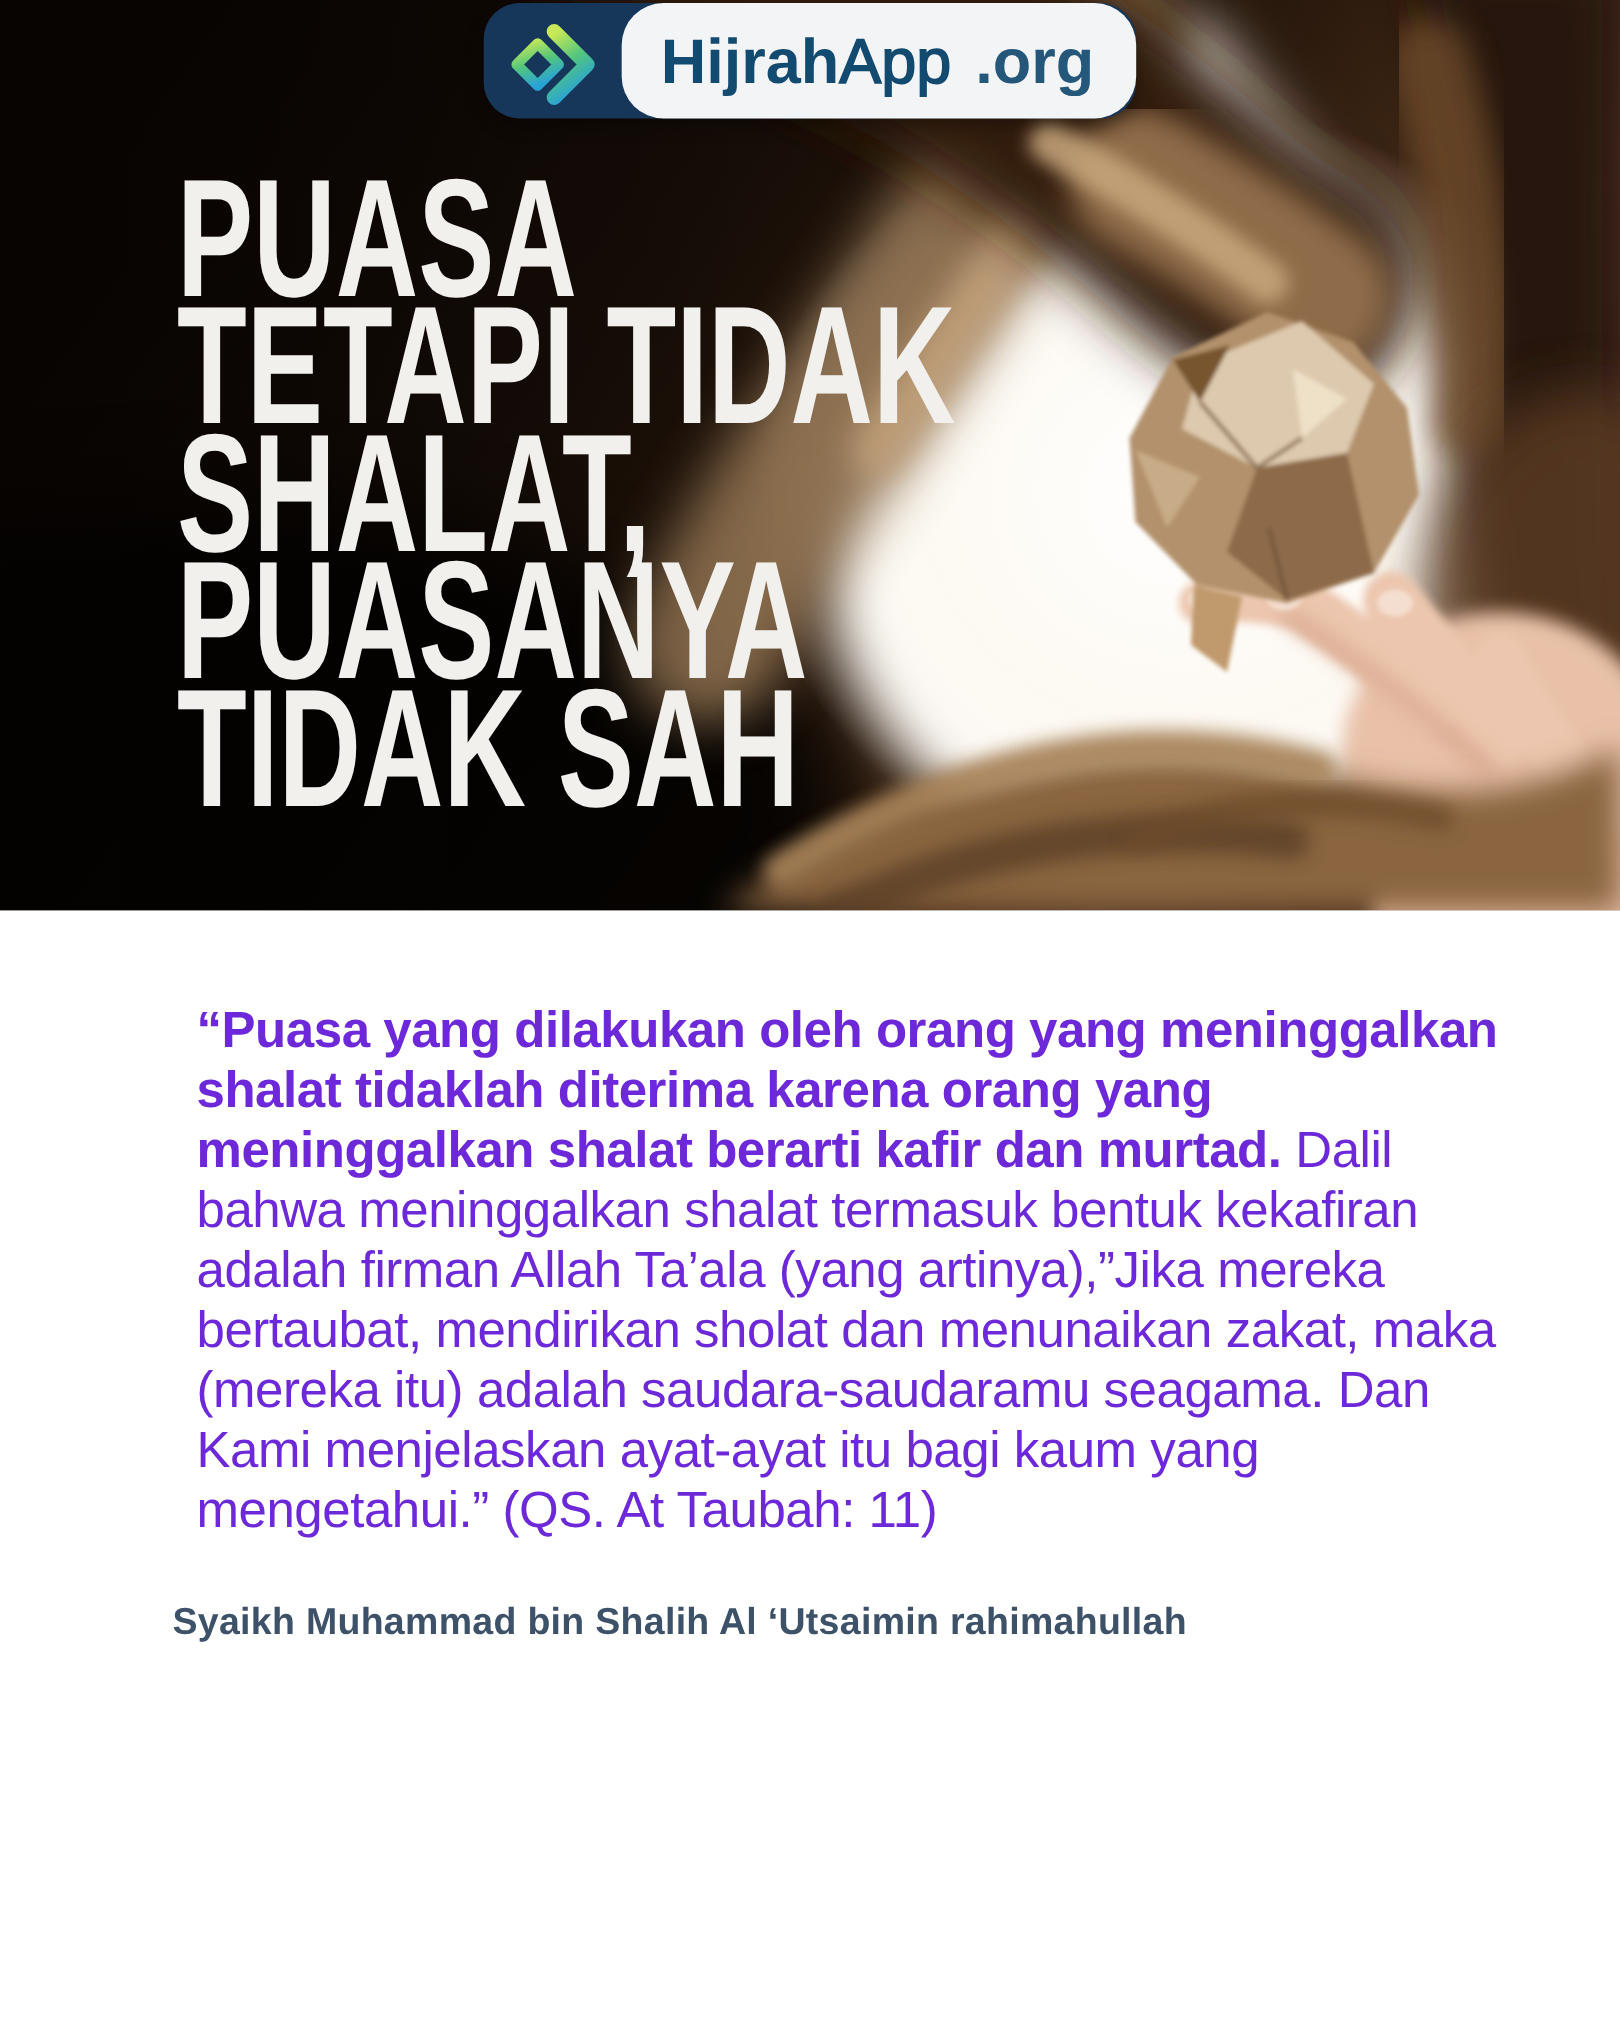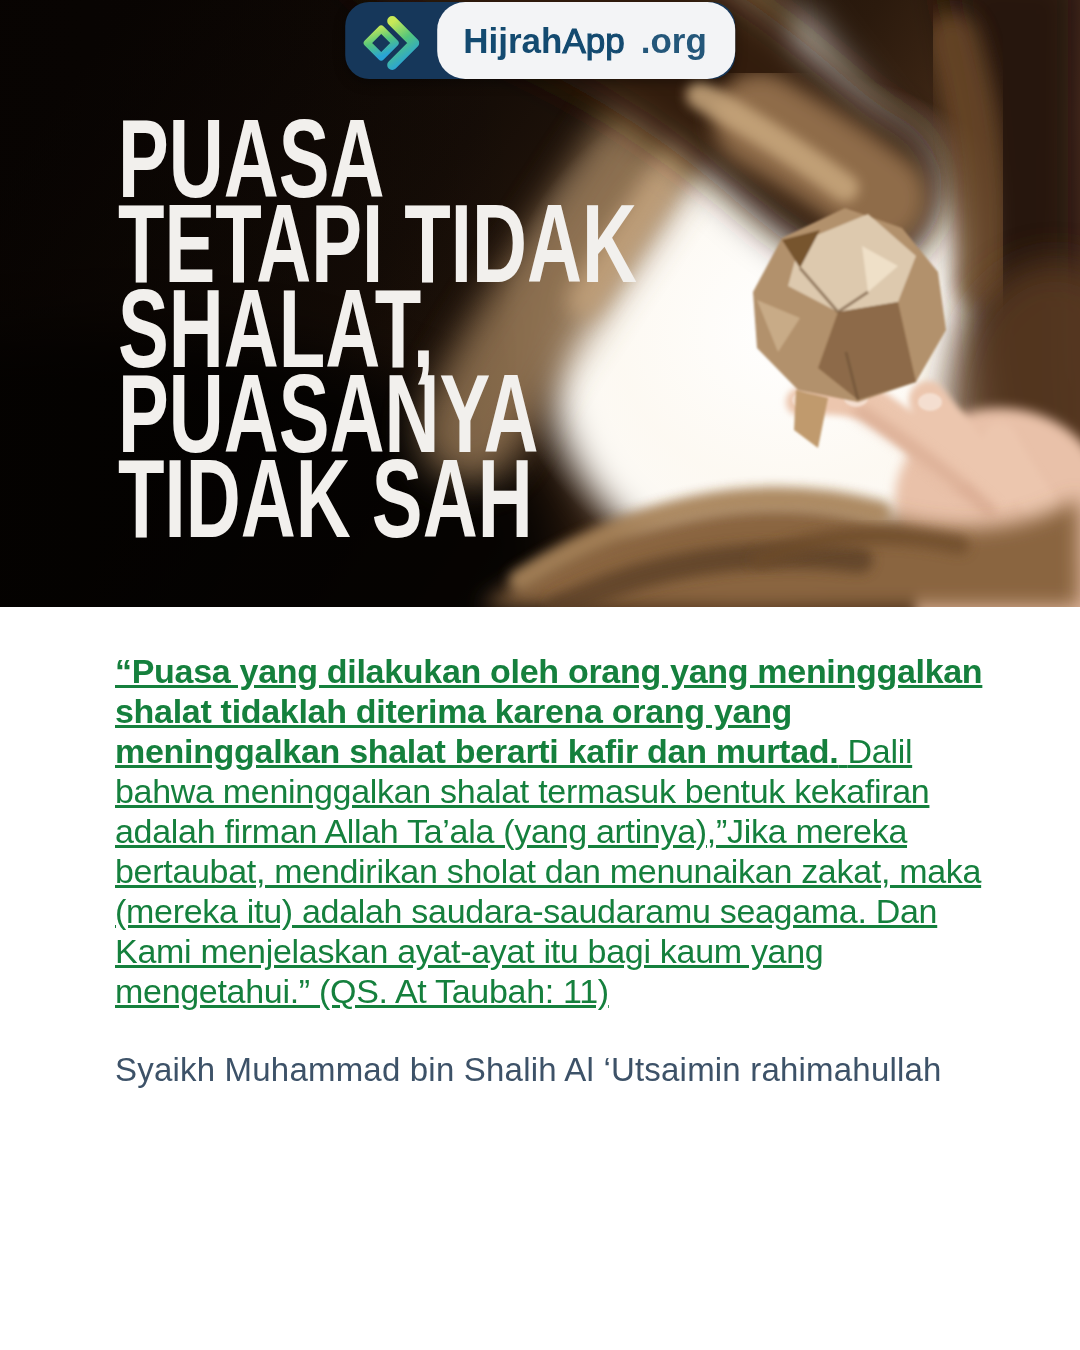--- a/index.html
+++ b/index.html
@@ -7,36 +7,36 @@
           font-family:"Liberation Sans",sans-serif;}
   
   .photo-section{position:absolute;top:0;left:0;width:1080px;height:607px;background:#1a100a;overflow:hidden;}
   .photo-art{position:absolute;top:0;left:0;width:100%;height:100%;display:block;}
   
   .logo-pill{position:absolute;top:2px;left:50%;transform:translateX(-50%);height:77px;
              display:flex;align-items:stretch;background:#16375a;border-radius:24px;
              box-shadow:0 4px 12px rgba(0,0,0,.35);}
   .logo-icon-box{width:92px;display:flex;align-items:center;justify-content:center;}
   .logo-text-box{display:flex;align-items:center;background:#f3f4f6;border-radius:28px;
-                 padding:0 28px 0 26px;font-size:35px;color:#134a70;white-space:nowrap;}
+                 padding:0 28px 0 26px;font-size:42px;color:#134a70;white-space:nowrap;}
   .brand-prefix{font-weight:700;}
   .brand-bold{font-weight:400;-webkit-text-stroke:1.1px #134a70;}
   .brand-suffix{font-weight:700;opacity:.92;margin-left:16px;}
   
   .hero-title{position:absolute;left:118px;top:116px;width:1300px;
               transform:scaleX(0.68);transform-origin:left top;
               font-weight:700;font-size:112px;line-height:85px;color:#f2f0ed;}
   .hero-title div{white-space:nowrap;}
   
   .white-section{position:absolute;top:607px;left:0;width:1080px;height:743px;background:#ffffff;
                  box-sizing:border-box;padding:44px 90px 0 115px;}
-  .quote{margin:0;width:878px;font-size:34px;line-height:40px;letter-spacing:-0.3px;color:#15803d;text-decoration:underline;}
+  .quote{margin:16px;width:878px;font-size:34px;line-height:40px;letter-spacing:-0.3px;color:#6d28d9;}
   .q-bold{font-weight:700;}
   .q-regular{font-weight:400;}
-  .attribution{margin-top:40px;font-size:33px;font-weight:400;letter-spacing:0.2px;color:#3d5268;}
+  .attribution{margin-top:40px;font-size:25px;font-weight:700;letter-spacing:0.2px;color:#3d5268;}
 </style>
 </head>
 <body>
 
 <div class="poster">
 
   <div class="photo-section">
     <svg class="photo-art" viewBox="0 0 1080 607" preserveAspectRatio="xMidYMid slice" aria-hidden="true">
       <defs>
         <linearGradient id="bg" x1="0" y1="0.3" x2="1" y2="0.7">

